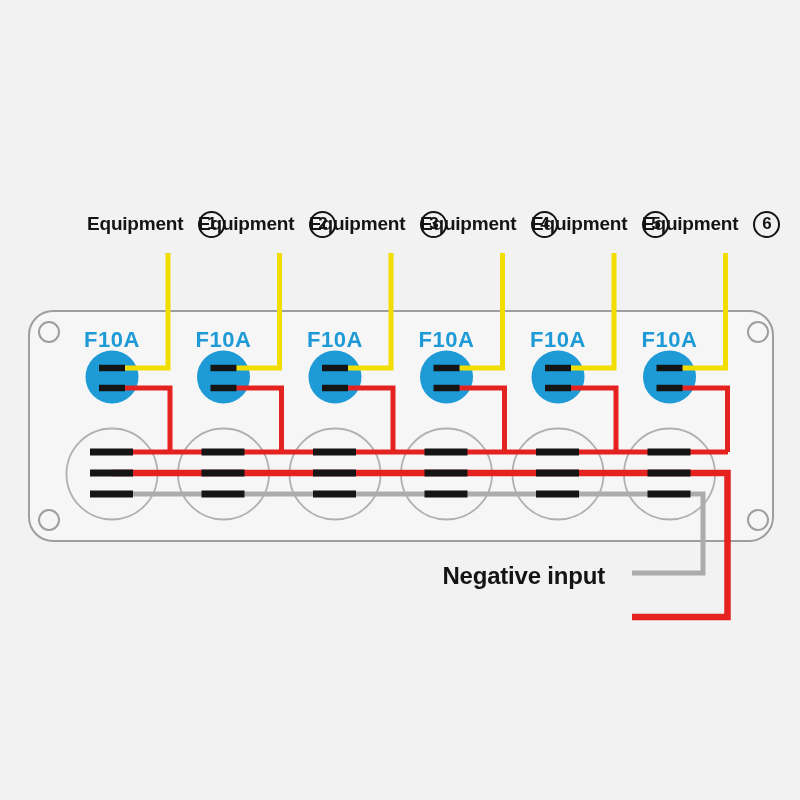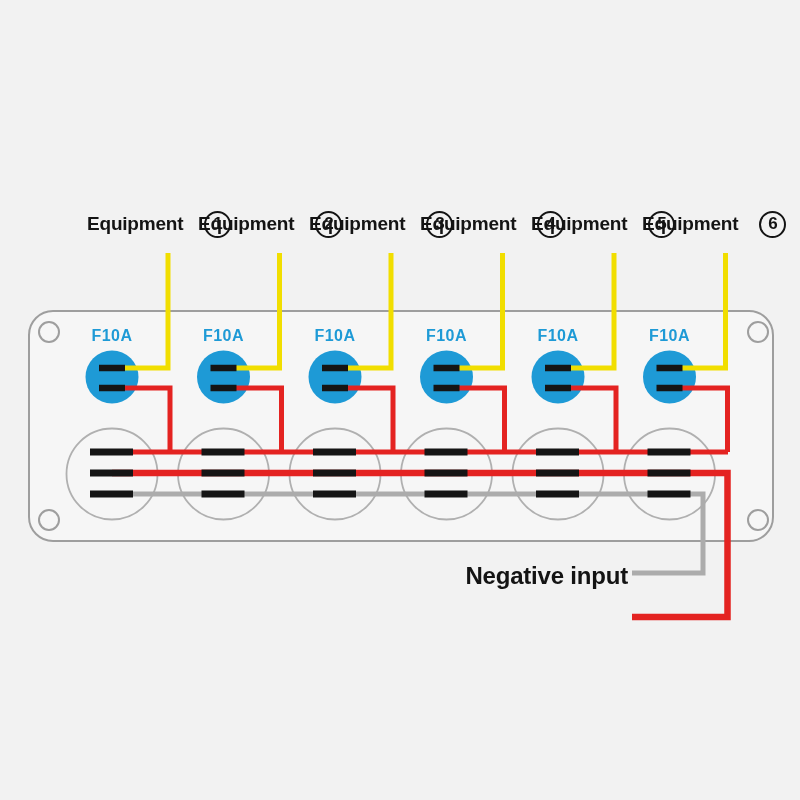--- a/index.html
+++ b/index.html
@@ -7,39 +7,39 @@
     width:800px; height:800px;
     background: var(--color-background, #F2F2F2);
     font-family: "Liberation Sans", sans-serif;
     overflow:hidden;
   }
   .stage { position:relative; width:800px; height:800px; }
   .layer { position:absolute; left:0; top:0; }
 
   .equip {
     position:absolute; top:209px; height:30px;
-    display:flex; align-items:center; gap:21px;
+    display:flex; align-items:center; gap:15px;
     font-size:19px; font-weight:600; letter-spacing:-0.2px;
     color: var(--color-text_dark, #141414);
     white-space:nowrap;
   }
   .equip-num {
     width:27px; height:27px; box-sizing:border-box;
     border:2.5px solid var(--color-text_dark, #141414);
     border-radius:50%;
     display:flex; align-items:center; justify-content:center;
     font-size:17px; font-weight:700;
   }
   .fuse-label {
     position:absolute; top:327px; width:90px; text-align:center;
-    font-size:16px; font-weight:700; letter-spacing:0.5px;
+    font-size:22px; font-weight:700; letter-spacing:0.5px;
     color: var(--color-fuse_label, #1E9AD6);
   }
   .neg-label {
-    position:absolute; top:562px; right:172px;
+    position:absolute; top:562px; right:195px;
     font-size:24px; font-weight:600; letter-spacing:-0.2px;
     color: var(--color-text_dark, #141414);
   }
   .pos-label {
     position:absolute; top:605px; right:188px;
     font-size:25px; font-weight:600; letter-spacing:-0.2px;
     color: var(--color-wire_positive, #E42321);
   }
 </style>
 </head>

